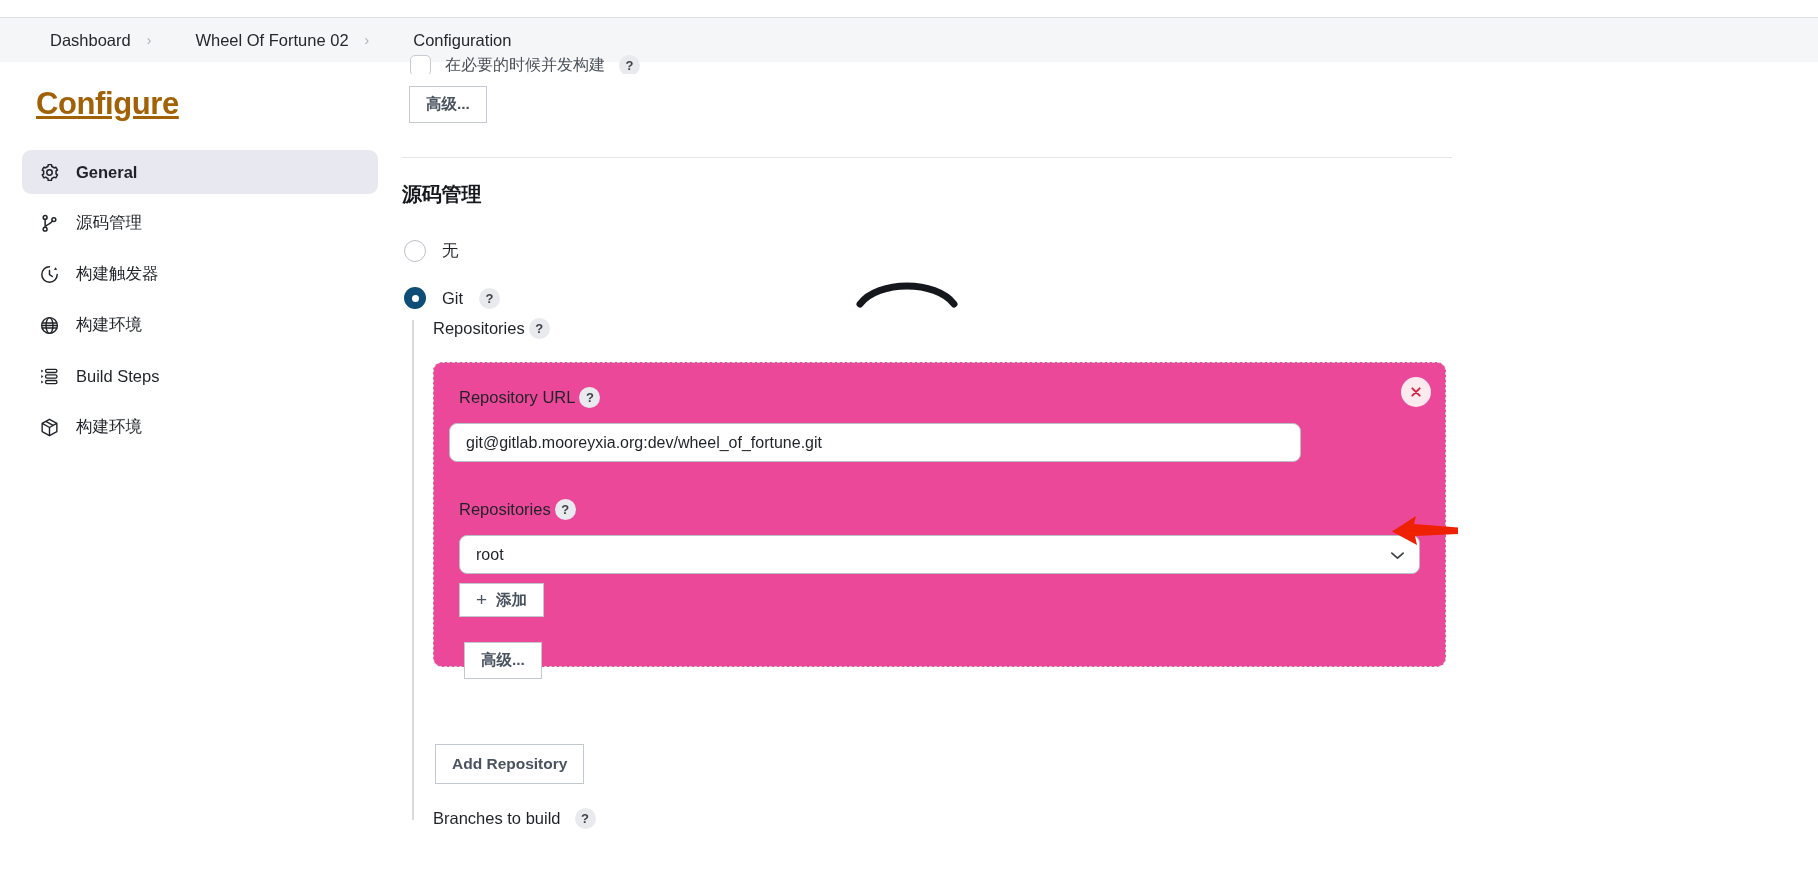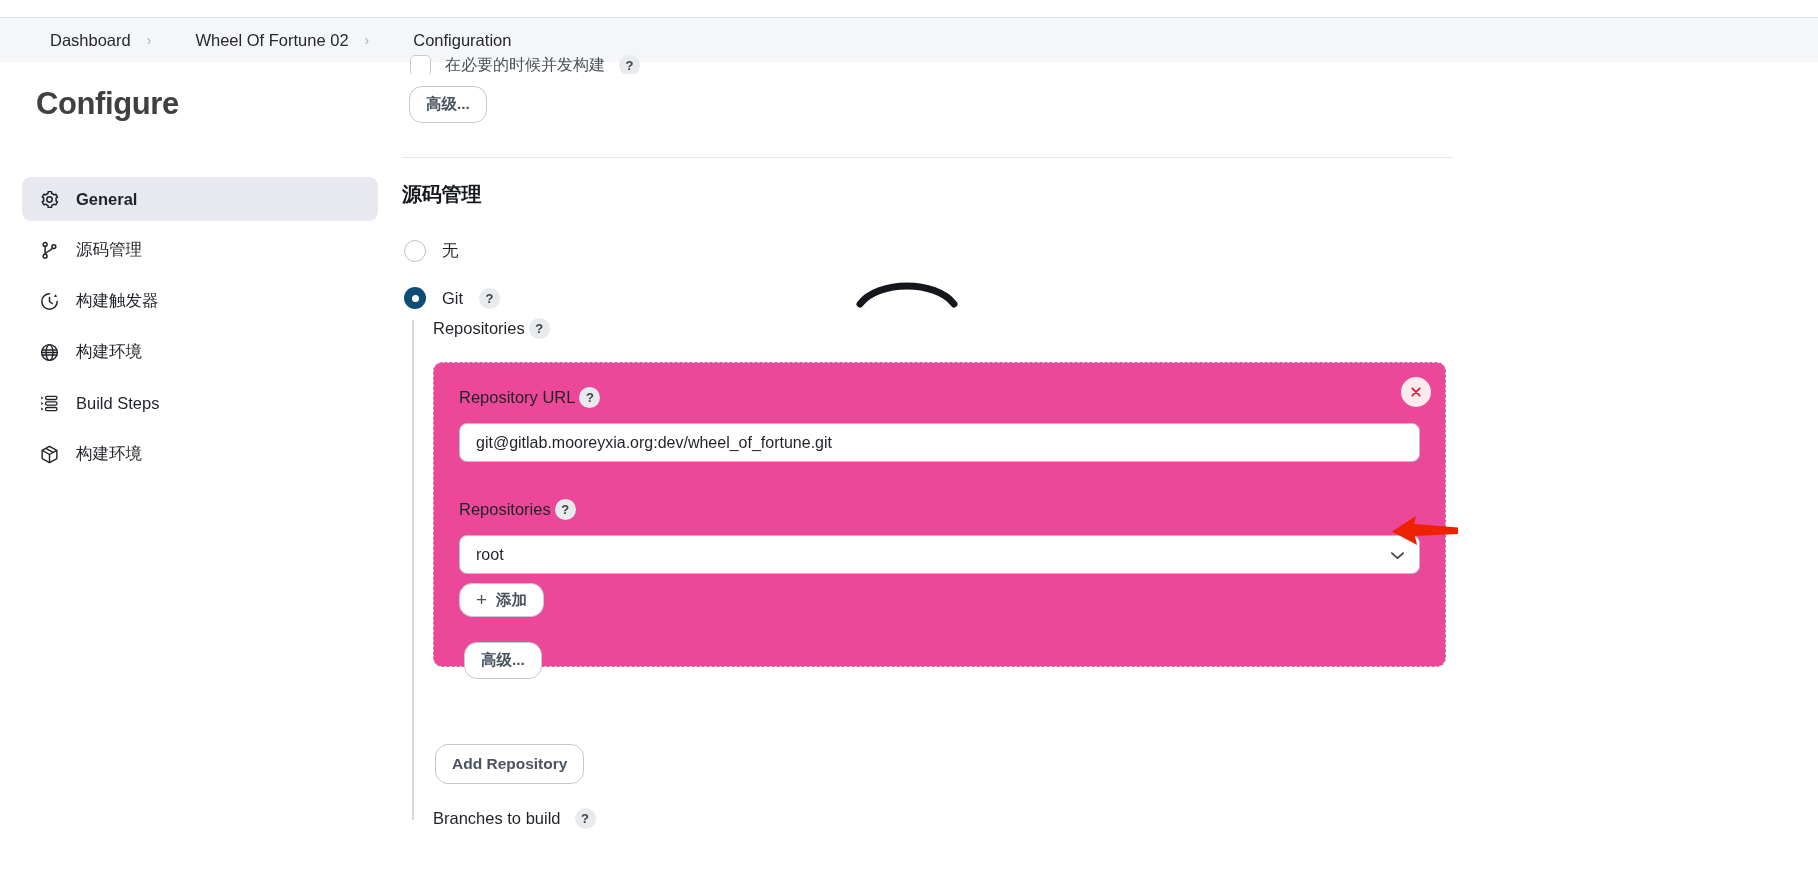--- a/index.html
+++ b/index.html
@@ -47,21 +47,21 @@
     background: #ffffff;
   }
 
   
   .sidebar {
     position: absolute; top: 0; left: 0; width: 400px; height: 813px;
     padding: 24px 0 0 0;
   }
   .side-title {
     font-size: 31px; font-weight: bold; letter-spacing: -0.4px;
-    color: #404040; margin: 0 0 43px 36px;
+    color: #a16207; margin: 0 0 16px 36px; text-decoration: underline;
   }
   .side-nav { padding: 12px 22px 0 22px; }
   .side-item {
     display: flex; align-items: center; gap: 16px;
     height: 44px; padding: 0 16px; margin-bottom: 7px;
     border-radius: 9px; cursor: pointer;
     font-size: 16.5px; color: #1f2328;
   }
   .side-item.active { background: #e7e8f0; font-weight: bold; }
   .side-ico {
@@ -84,21 +84,21 @@
     border-radius: 5px; background: #fff; flex: 0 0 21px;
   }
   .chk-label {
     font-size: 16px; color: #4a5158; white-space: nowrap;
   }
   .clipper { position: absolute; top: -10px; left: 0; width: 1220px; height: 22px; overflow: hidden; }
 
   .btn {
     display: inline-flex; align-items: center; justify-content: center;
     gap: 9px;
-    border: 1.5px solid #c3c9d0; border-radius: 13px;
+    border: 1.5px solid #c3c9d0; border-radius: 0;
     background: #ffffff; color: #4a5360;
     font-size: 15.5px; font-weight: bold;
     font-family: "Liberation Sans", "DejaVu Sans", sans-serif;
     padding: 0 16px; height: 37px; cursor: pointer;
     white-space: nowrap;
   }
   .btn-plus { font-size: 19px; font-weight: normal; color: #4a5360; }
 
   .divider {
     position: absolute; height: 1px; background: #e3e5e8;
@@ -336,21 +336,21 @@
             <path d="M4.3 4.3l7.4 7.4M11.7 4.3l-7.4 7.4"></path>
           </svg>
         </span>
       </button>
 
       <div class="field-label" style="top:24px; left:25px;">
         <span>Repository URL</span>
         <span class="help">?</span>
       </div>
 
-      <input class="text-input" style="top: 60px; left: 25px; width: 961px;" type="text" value="git@gitlab.mooreyxia.org:dev/wheel_of_fortune.git">
+      <input class="text-input" style="top: 60px; left: 15px; width: 852px;" type="text" value="git@gitlab.mooreyxia.org:dev/wheel_of_fortune.git">
 
       <div class="field-label" style="top:136px; left:25px;">
         <span>Repositories</span>
         <span class="help">?</span>
       </div>
 
       <div class="select-wrap" style="top:172px; left:25px; width:961px; height:39px;">
         <div class="select-box">root</div>
         <span class="select-chev">
           <svg width="17" height="14" viewBox="0 0 18 14" fill="none" stroke="#3c4248" stroke-width="1.8" stroke-linecap="round" stroke-linejoin="round">

